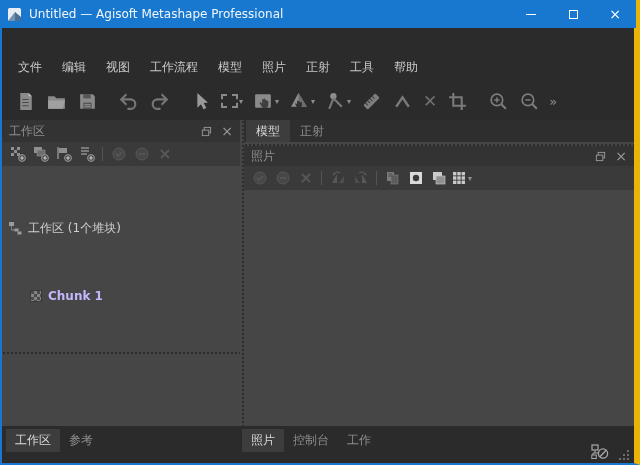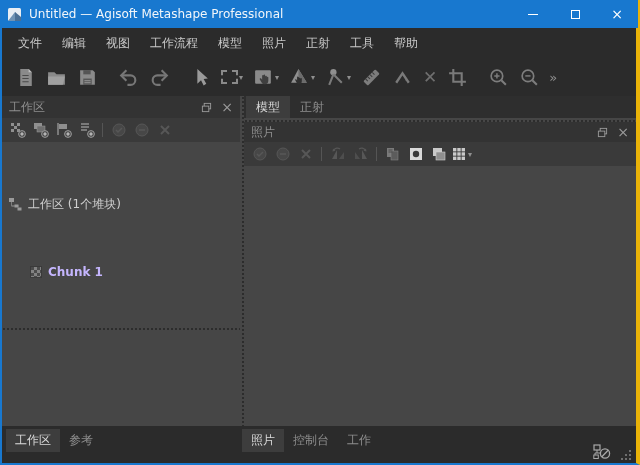--- a/index.html
+++ b/index.html
@@ -1,32 +1,32 @@
 <!DOCTYPE html>
 <html><head>
 <meta charset="utf-8">
 <style>
   html,body{margin:0;padding:0;background:#1e1e1e;}
   *{box-sizing:border-box;}
   .window{
     width:640px;height:465px;display:flex;flex-direction:column;
     font-family:"DejaVu Sans",sans-serif;background:#2b2b2b;
-    border-left:2px solid #1878cf;border-right:4px solid #eab308;border-bottom:2px solid #1878cf;
+    border-left:2px solid #1878cf;border-right:6px solid #eab308;border-bottom:2px solid #1878cf;
   }
   
   .titlebar{height:28px;background:#1878cf;display:flex;align-items:center;padding-left:7px;gap:7px;flex:none;margin:0 -2px;}
   .appicon{width:15px;height:15px;flex:none;}
   .title{color:#f2f6fa;font-size:12px;white-space:nowrap;}
   .win-controls{margin-left:auto;display:flex;height:28px;}
   .win-btn{width:42px;height:28px;display:flex;align-items:center;justify-content:center;color:#fff;}
   .min-glyph{width:10px;height:1px;background:#fff;display:block;}
   .max-glyph{width:9px;height:9px;border:1px solid #fff;display:block;}
   .close-glyph{font-size:14px;line-height:1;}
   
-  .menubar{height:30px;display:flex;align-items:center;padding:0 6px;flex:none;background:#2b2b2b;}
+  .menubar{height:30px;display:flex;align-items:center;padding:0 6px;flex:none;background:#2b2b2b;margin-top:24px;}
   .menu-item{color:#c9c9c9;font-size:12px;padding:4px 7px;margin:0 3px;white-space:nowrap;}
   
   .toolbar{height:38px;display:flex;align-items:center;padding:0 8px;flex:none;background:#2b2b2b;}
   .tbtn{height:28px;display:flex;align-items:center;justify-content:center;color:#7d7d7d;padding:0 3px;margin:0 2px;}
   .tbtn svg{width:21px;height:21px;display:block;}
   .caret{font-size:8px;color:#8f8f8f;margin-left:1px;}
   .tb-gap{width:10px;flex:none;}
   .dash-rect{width:17px;height:14px;border:2px dashed #8a8a8a;display:block;}
   .xglyph{font-size:17px;font-weight:bold;color:#6f6f6f;line-height:1;}
   .overflow{color:#8f8f8f;font-size:13px;margin-left:4px;}

